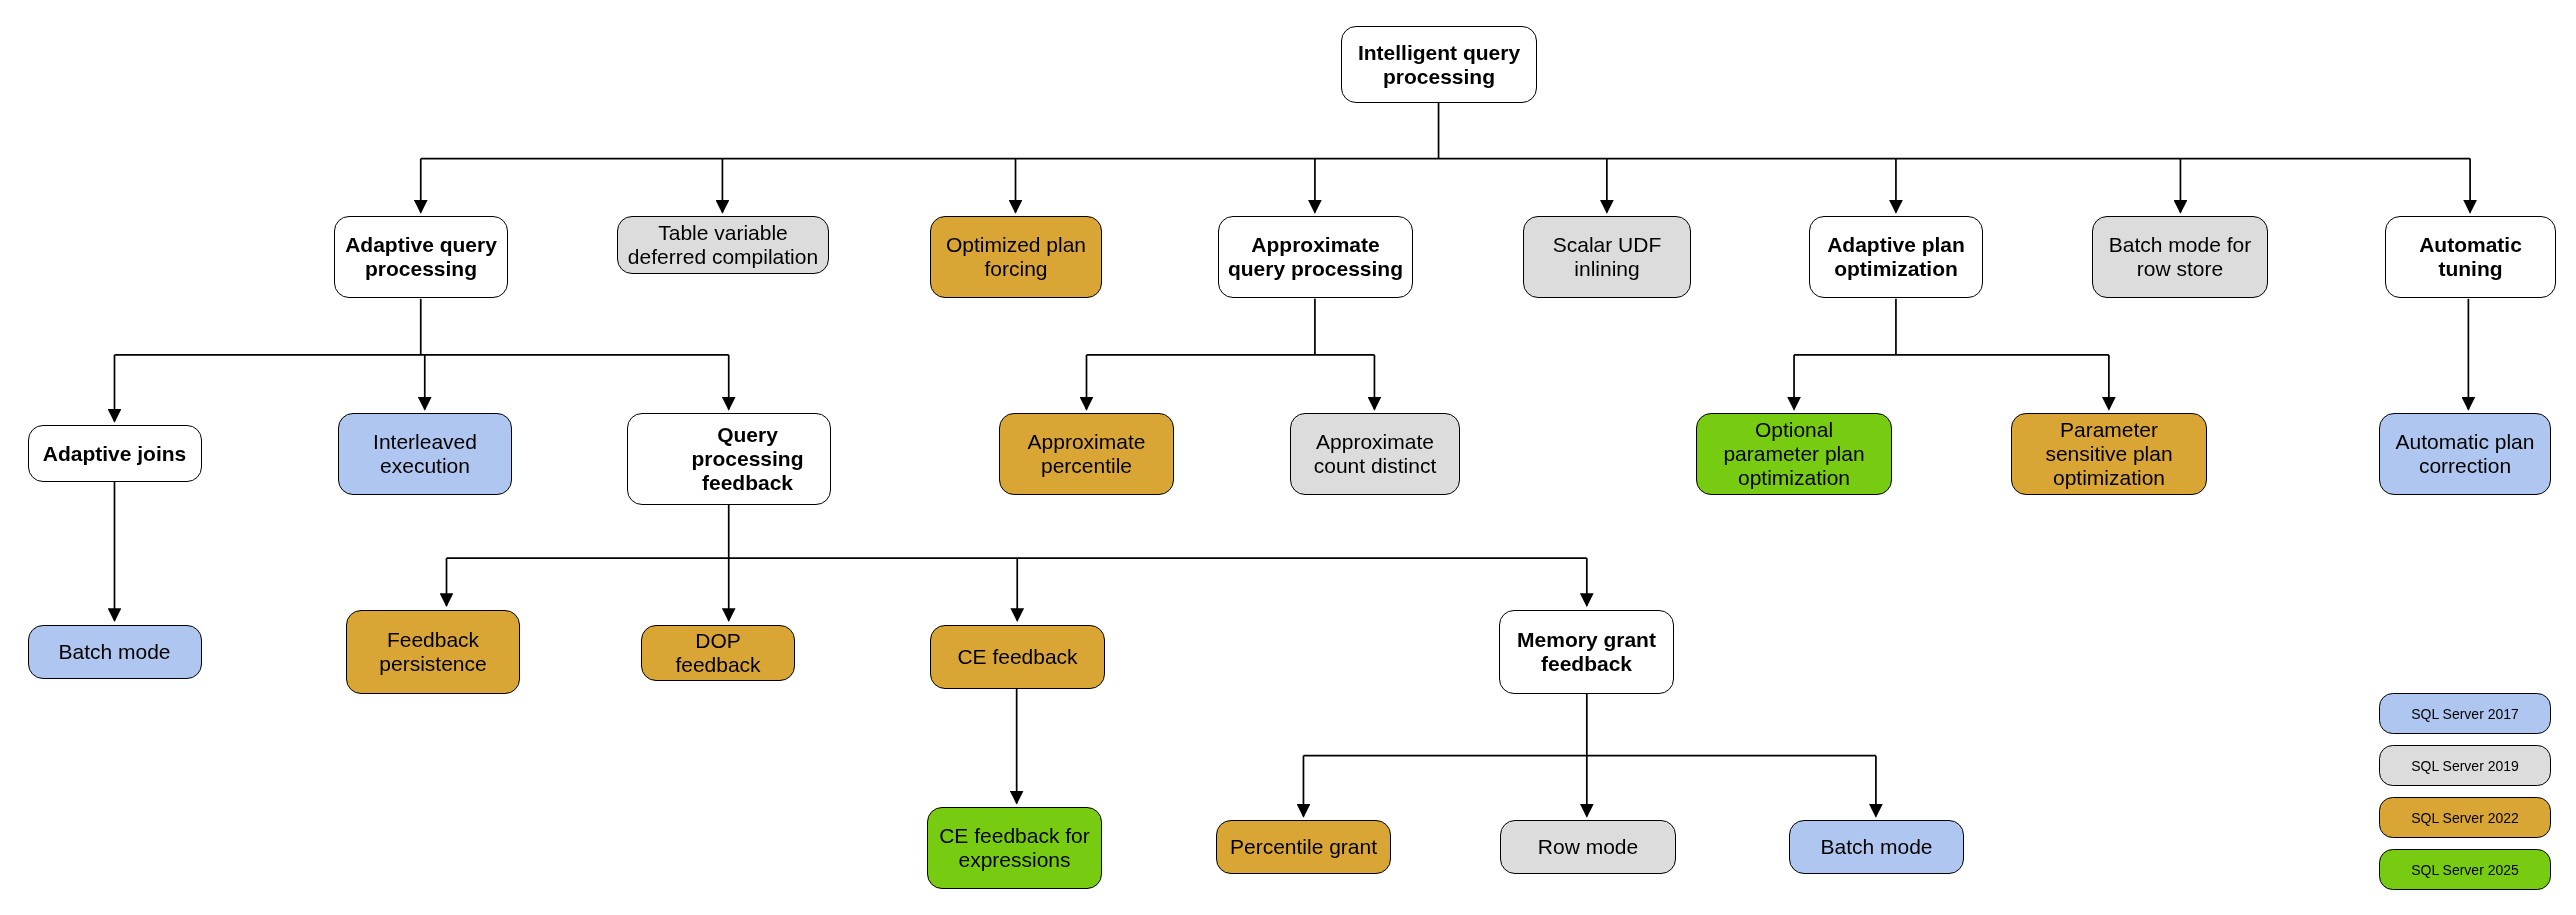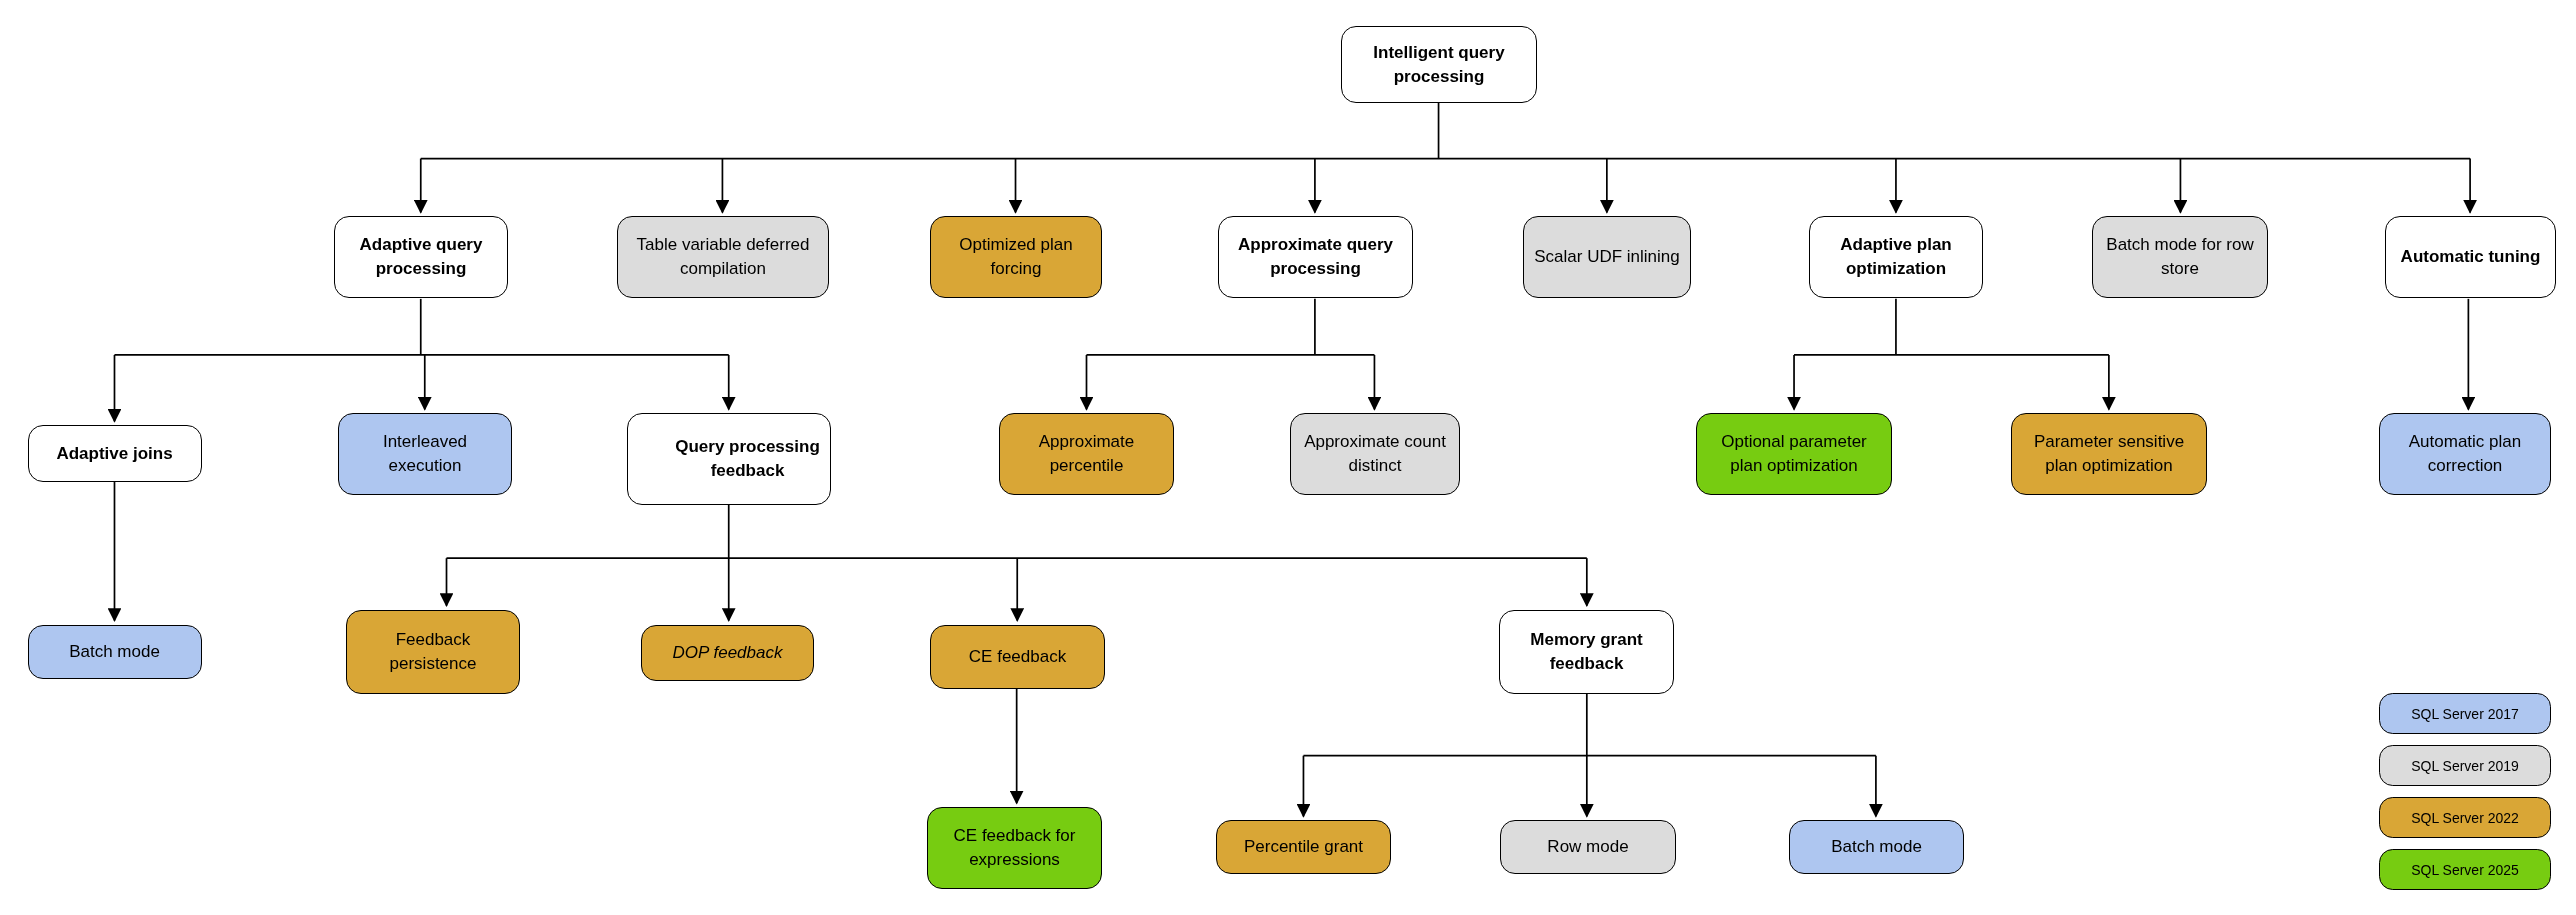--- a/index.html
+++ b/index.html
@@ -32,21 +32,21 @@
   }
   .node {
     position: absolute;
     box-sizing: border-box;
     border: 1.7px solid var(--node-border, #000);
     border-radius: 15px;
     display: flex;
     align-items: center;
     justify-content: center;
     text-align: center;
-    font-size: 17px;
+    font-size: 21px;
     line-height: 24px;
     color: var(--node-text, #000);
     padding: 3.4px 8px;
   }
   .node.bold { font-weight: bold; }
   .v-white   { background: var(--white, #fff); }
   .v-sql2017 { background: var(--sql2017, #aec6f0); }
   .v-sql2019 { background: var(--sql2019, #dcdcdc); }
   .v-sql2022 { background: var(--sql2022, #d9a636); }
   .v-sql2025 { background: var(--sql2025, #77cc11); }
@@ -122,40 +122,40 @@
     <path class="edge" d="M2772 1211 V1320"></path>
     <path class="edge" d="M2277 1320 H3277"></path>
     <path class="edge" d="M2277 1320 V1426" marker-end="url(#arrow)"></path>
     <path class="edge" d="M2772 1320 V1426" marker-end="url(#arrow)"></path>
     <path class="edge" d="M3277 1320 V1426" marker-end="url(#arrow)"></path>
   </svg>
 
   <div class="node v-white bold" style="left:1341px; top:26px; width:196px; height:77px;">Intelligent query processing</div>
 
   <div class="node v-white bold" style="left:334px; top:216px; width:174px; height:82px;">Adaptive query processing</div>
-  <div class="node v-sql2019" style="left:617px; top:216px; width:212px; height:82px;">Table variable deferred compilation</div>
+  <div class="node v-sql2019" style="left:617px; top:216px; width:212px; height:58px;">Table variable deferred compilation</div>
   <div class="node v-sql2022" style="left:930px; top:216px; width:172px; height:82px;">Optimized plan forcing</div>
   <div class="node v-white bold" style="left:1218px; top:216px; width:195px; height:82px;">Approximate query processing</div>
   <div class="node v-sql2019" style="left:1523px; top:216px; width:168px; height:82px;">Scalar UDF inlining</div>
   <div class="node v-white bold" style="left:1809px; top:216px; width:174px; height:82px;">Adaptive plan optimization</div>
   <div class="node v-sql2019" style="left:2092px; top:216px; width:176px; height:82px;">Batch mode for row store</div>
   <div class="node v-white bold" style="left:2385px; top:216px; width:171px; height:82px;">Automatic tuning</div>
 
   <div class="node v-white bold" style="left:27.5px; top:425px; width:174px; height:57px;">Adaptive joins</div>
   <div class="node v-sql2017" style="left:338px; top:413px; width:174px; height:82px;">Interleaved execution</div>
   <div class="node v-white bold" style="left:627px; top:413px; width:204px; height:92px;padding-left:45px;">Query processing feedback</div>
   <div class="node v-sql2022" style="left:999px; top:413px; width:175px; height:82px;">Approximate percentile</div>
   <div class="node v-sql2019" style="left:1290px; top:413px; width:170px; height:82px;">Approximate count distinct</div>
   <div class="node v-sql2025" style="left:1696px; top:413px; width:196px; height:82px;">Optional parameter plan optimization</div>
   <div class="node v-sql2022" style="left:2011px; top:413px; width:196px; height:82px;">Parameter sensitive plan optimization</div>
   <div class="node v-sql2017" style="left:2379px; top:413px; width:172px; height:82px;">Automatic plan correction</div>
 
   <div class="node v-sql2017" style="left:27.5px; top:625px; width:174px; height:54px;">Batch mode</div>
   <div class="node v-sql2022" style="left:346px; top:610px; width:174px; height:84px;">Feedback persistence</div>
-  <div class="node v-sql2022" style="left:641px; top:625px; width:173px; height:56px;font-style:italic;">DOP feedback</div>
+  <div class="node v-sql2022" style="left:641px; top:625px; width:154px; height:56px;">DOP feedback</div>
   <div class="node v-sql2022" style="left:930px; top:625px; width:175px; height:64px;">CE feedback</div>
   <div class="node v-white bold" style="left:1499px; top:610px; width:175px; height:84px;">Memory grant feedback</div>
 
   <div class="node v-sql2025" style="left:927px; top:807px; width:175px; height:82px;">CE feedback for expressions</div>
   <div class="node v-sql2022" style="left:1216px; top:820px; width:175px; height:54px;padding-left:8px;">Percentile grant</div>
   <div class="node v-sql2019" style="left:1500px; top:820px; width:176px; height:54px;">Row mode</div>
   <div class="node v-sql2017" style="left:1789px; top:820px; width:175px; height:54px;">Batch mode</div>
 
   <div class="legend-item v-sql2017" style="top:693px;">SQL Server 2017</div>
   <div class="legend-item v-sql2019" style="top:745px;">SQL Server 2019</div>

